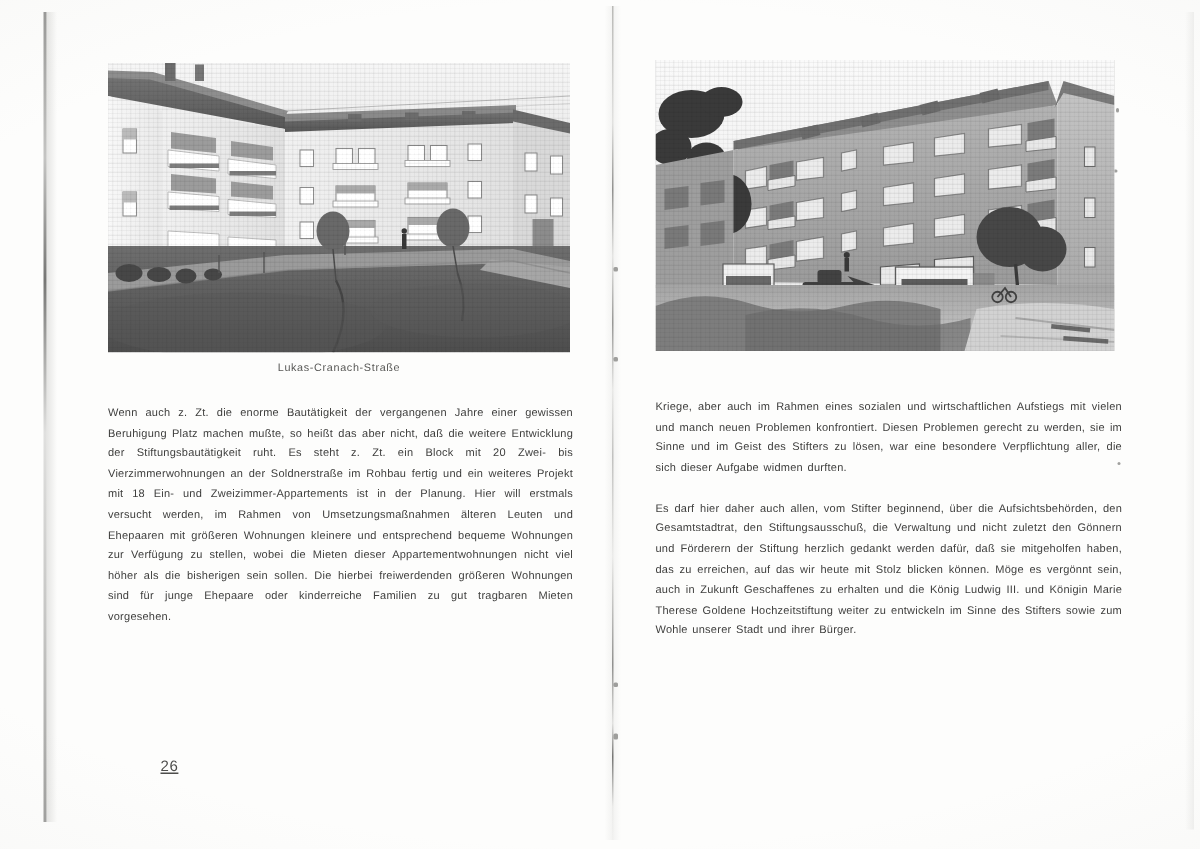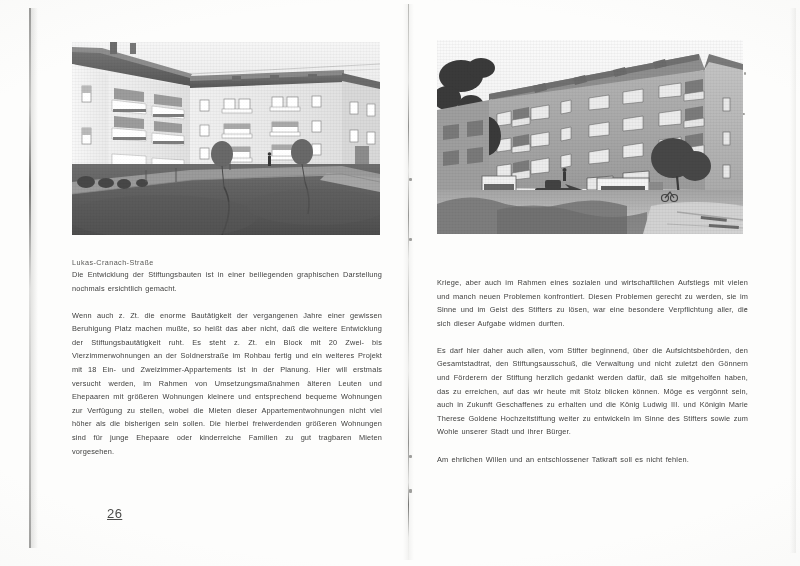--- a/index.html
+++ b/index.html
@@ -137,55 +137,54 @@
     background-image:
       repeating-linear-gradient(0deg, rgba(0,0,0,0.055) 0px, rgba(0,0,0,0) 1px, rgba(0,0,0,0) 2px, rgba(255,255,255,0.05) 3px),
       repeating-linear-gradient(90deg, rgba(0,0,0,0.045) 0px, rgba(0,0,0,0) 1px, rgba(255,255,255,0.04) 2px, rgba(0,0,0,0) 3px);
     mix-blend-mode: multiply;
     pointer-events: none;
   }
   .photo svg { display: block; width: 100%; height: 100%; }
 
   .caption {
     position: absolute;
-    text-align: left;
+    text-align: center;
     font-size: 7.2px;
     letter-spacing: 0.45px;
     color: #4a4a48;
     width: 100%;
-    margin-top: 18px;
   }
   .caption-left  { left: 32px; top: 240px; width: 308px; }
   .caption-right { left: 22px; top: 238px; width: 306px; }
 
   
   .column {
     position: absolute;
     font-size: 7.35px;
     line-height: 13.6px;
     color: #2e2e2c;
     text-align: justify;
     letter-spacing: 0.16px;
     word-spacing: 0.9px;
   }
   .col-left  { left: 32px;  top: 268px; width: 310px; }
-  .col-right { left: 22px;  top: 276px; width: 311px; }
+  .col-right { left: 22px;  top: 264px; width: 311px; }
 
   .column p {
     margin: 0 0 13.5px 0;
   }
   .column p:last-child { margin-bottom: 0; }
 
   
   .column, .caption { opacity: 0.92; }
 
   
   .folio {
     position: absolute;
-    font-size: 13px;
+    font-size: 10px;
     color: #4d4d4b;
     letter-spacing: 0.4px;
     text-decoration: underline;
   }
   .folio-left  { left: 67px;  top: 506px; }
 </style>
 </head>
 <body>
 
 <div class="scan">
@@ -370,21 +369,20 @@
         </g>
 
         <ellipse cx="90" cy="175" rx="95" ry="22" fill="#5a5a55" opacity="0.45"></ellipse>
         <ellipse cx="245" cy="165" rx="70" ry="18" fill="#5e5e58" opacity="0.35"></ellipse>
       </svg>
     </div>
 
     <div class="caption caption-left">Lukas-Cranach-Straße</div>
 
     <div class="column col-left">
-      <p>Die Entwicklung der Stiftungsbauten ist in einer beiliegenden graphischen Darstellung nochmals ersichtlich gemacht.</p>
       <p>Wenn auch z. Zt. die enorme Bautätigkeit der vergangenen Jahre einer gewissen Beruhigung Platz machen mußte, so heißt das aber nicht, daß die weitere Entwicklung der Stiftungsbautätigkeit ruht. Es steht z. Zt. ein Block mit 20 Zwei- bis Vierzimmerwohnungen an der Soldnerstraße im Rohbau fertig und ein weiteres Projekt mit 18 Ein- und Zweizimmer-Appartements ist in der Planung. Hier will erstmals versucht werden, im Rahmen von Umsetzungsmaßnahmen älteren Leuten und Ehepaaren mit größeren Wohnungen kleinere und entsprechend bequeme Wohnungen zur Verfügung zu stellen, wobei die Mieten dieser Appartementwohnungen nicht viel höher als die bisherigen sein sollen. Die hierbei freiwerdenden größeren Wohnungen sind für junge Ehepaare oder kinderreiche Familien zu gut tragbaren Mieten vorgesehen.</p>
     </div>
 
     <div class="folio folio-left">26</div>
   </div>
 
   <div class="page page-right">
 
     <div class="photo photo-right">
       <svg viewBox="0 0 306 194" preserveAspectRatio="none" aria-hidden="true">
@@ -547,18 +545,17 @@
           <circle cx="237" cy="158" r="3.5"></circle>
           <path d="M228 158 L233 152 L237 158"></path>
         </g>
       </svg>
     </div>
 
 
     <div class="column col-right">
       <p>Kriege, aber auch im Rahmen eines sozialen und wirtschaftlichen Aufstiegs mit vielen und manch neuen Problemen konfrontiert. Diesen Problemen gerecht zu werden, sie im Sinne und im Geist des Stifters zu lösen, war eine besondere Verpflichtung aller, die sich dieser Aufgabe widmen durften.</p>
       <p>Es darf hier daher auch allen, vom Stifter beginnend, über die Aufsichtsbehörden, den Gesamtstadtrat, den Stiftungsausschuß, die Verwaltung und nicht zuletzt den Gönnern und Förderern der Stiftung herzlich gedankt werden dafür, daß sie mitgeholfen haben, das zu erreichen, auf das wir heute mit Stolz blicken können. Möge es vergönnt sein, auch in Zukunft Geschaffenes zu erhalten und die König Ludwig III. und Königin Marie Therese Goldene Hochzeitstiftung weiter zu entwickeln im Sinne des Stifters sowie zum Wohle unserer Stadt und ihrer Bürger.</p>
-      <p>Am ehrlichen Willen und an entschlossener Tatkraft soll es nicht fehlen.</p>
     </div>
 
   </div>
 
 </div>
 
 </body></html>

